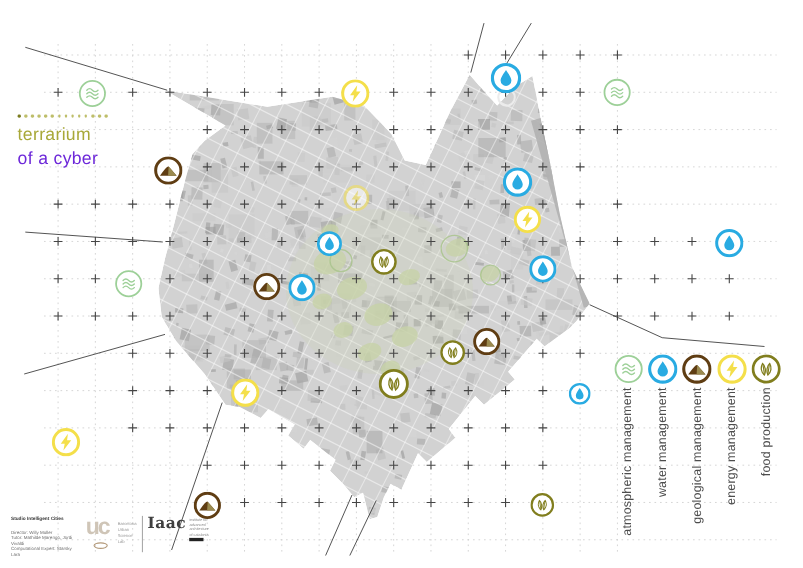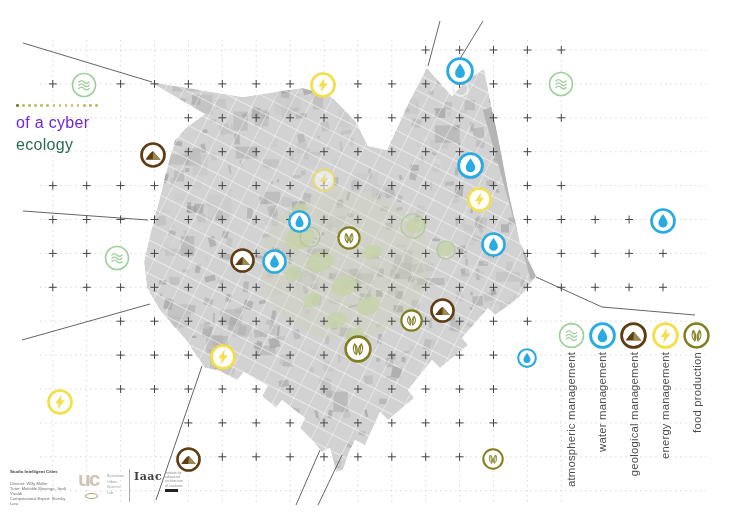--- a/index.html
+++ b/index.html
@@ -24,21 +24,21 @@
   #footer{position:absolute;left:10px;top:469px;display:flex;align-items:flex-start;}
   #credits{width:64px;color:#6d6d6d;}
   #credits .c1{font-size:4.3px;font-weight:bold;color:#3a3a3a;line-height:5px;margin-bottom:7px;}
   #credits .cl{font-size:4.1px;line-height:5px;}
   #ucLogo{position:relative;margin-left:4px;width:26px;height:36px;}
   #ucText{font-size:21px;font-weight:bold;color:#cfc5b7;line-height:20px;letter-spacing:-2px;}
   #ucSwirl{position:absolute;left:7px;top:24px;width:11px;height:4px;border:1px solid #b49a7a;border-radius:50%;}
   #ucSub{margin-left:3px;padding-top:5px;color:#9a9a9a;font-size:3.8px;line-height:5.5px;width:18px;}
   #footDivider{width:1px;height:33px;background:#aaaaaa;margin-left:4px;}
   #iaacBlock{display:flex;margin-left:4px;padding-top:2px;}
-  #iaacText{font-family:"DejaVu Serif",serif;font-weight:bold;font-size:11px;color:#3f3f3f;letter-spacing:.5px;line-height:11px;}
+  #iaacText{font-family:"DejaVu Serif",serif;font-weight:bold;font-size:14px;color:#3f3f3f;letter-spacing:.5px;line-height:11px;}
   #iaacSub{margin-left:3px;color:#8a8a8a;font-size:3.4px;line-height:4.2px;width:20px;}
   #iaacBar{width:13px;height:3px;background:#222;margin-top:1.5px;}
 </style>
 </head>
 <body>
 
 <div id="poster">
 
   <svg id="baseSvg" width="730" height="516">
       <g stroke="#d0d0d0" stroke-width="0.8" stroke-dasharray="1.5 3.5">
@@ -1170,22 +1170,22 @@
         <div class="dot" style="background: rgb(168, 168, 56); opacity: 0.75;"></div>
         <div class="dot" style="background: rgb(168, 168, 56); opacity: 0.75;"></div>
         <div class="dot" style="background: rgb(168, 168, 56); opacity: 0.75;"></div>
         <div class="dot" style="background: rgb(168, 168, 56); opacity: 0.75;"></div>
         <div class="dot" style="background: rgb(168, 168, 56); opacity: 0.75;"></div>
         <div class="dot" style="background: rgb(168, 168, 56); opacity: 0.75;"></div>
         <div class="dot" style="background: rgb(168, 168, 56); opacity: 0.75;"></div>
         <div class="dot" style="background: rgb(168, 168, 56); opacity: 0.75;"></div>
         <div class="dot" style="background: rgb(168, 168, 56); opacity: 0.75;"></div>
       </div>
+    <div class="title-line" id="titleAccent" style="color: rgb(168, 168, 56);">terrarium</div>
     <div class="title-line" id="titleL2" style="color: #6d28d9;">of a cyber</div>
-    <div class="title-line" id="titleL3" style="color: rgb(45, 106, 80);">ecology</div>
   </div>
 
   <div id="legendLayer">
       <div class="marker" style="left: 557.5px; top: 321.5px;"><svg viewBox="0 0 24 24" width="27" height="27">
           <circle cx="12" cy="12" r="10.6" fill="#ffffff" stroke="#9dd098" stroke-width="1.5"></circle>
           <path d="M7.3,9.2 q2.3,-2.5 4.7,0 q2.3,2.5 4.7,0" fill="none" stroke="#9dd098" stroke-width="1.15" stroke-linecap="round"></path>
           <path d="M7.3,12.2 q2.3,-2.5 4.7,0 q2.3,2.5 4.7,0" fill="none" stroke="#9dd098" stroke-width="1.15" stroke-linecap="round"></path>
           <path d="M7.3,15.2 q2.3,-2.5 4.7,0 q2.3,2.5 4.7,0" fill="none" stroke="#9dd098" stroke-width="1.15" stroke-linecap="round"></path>
         </svg></div>
       <div class="legend-label" style="left: 565px; top: 352px;">atmospheric management</div>

